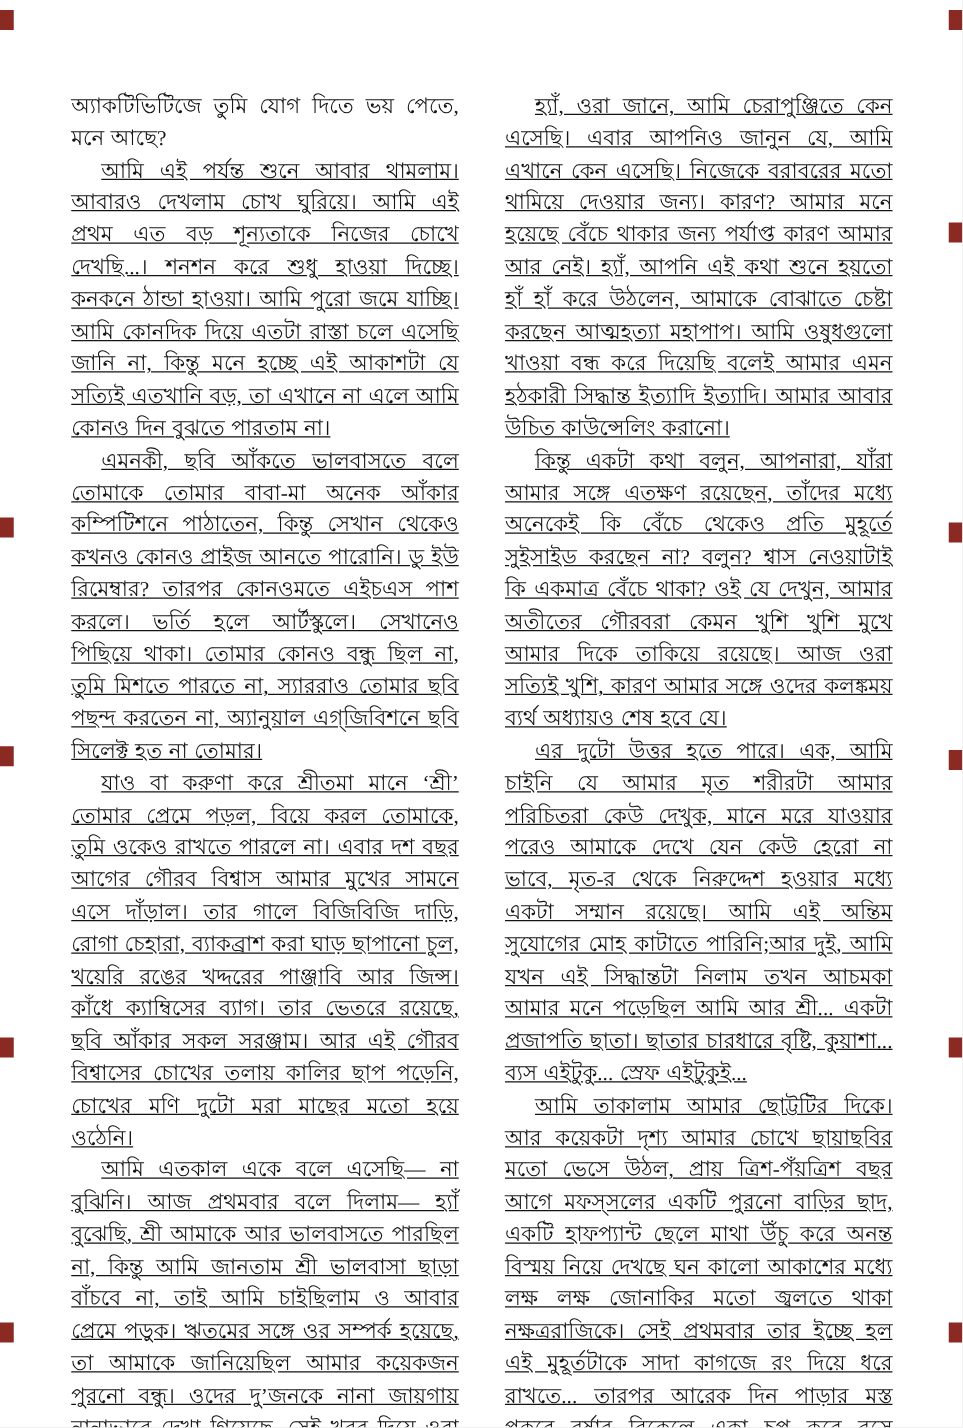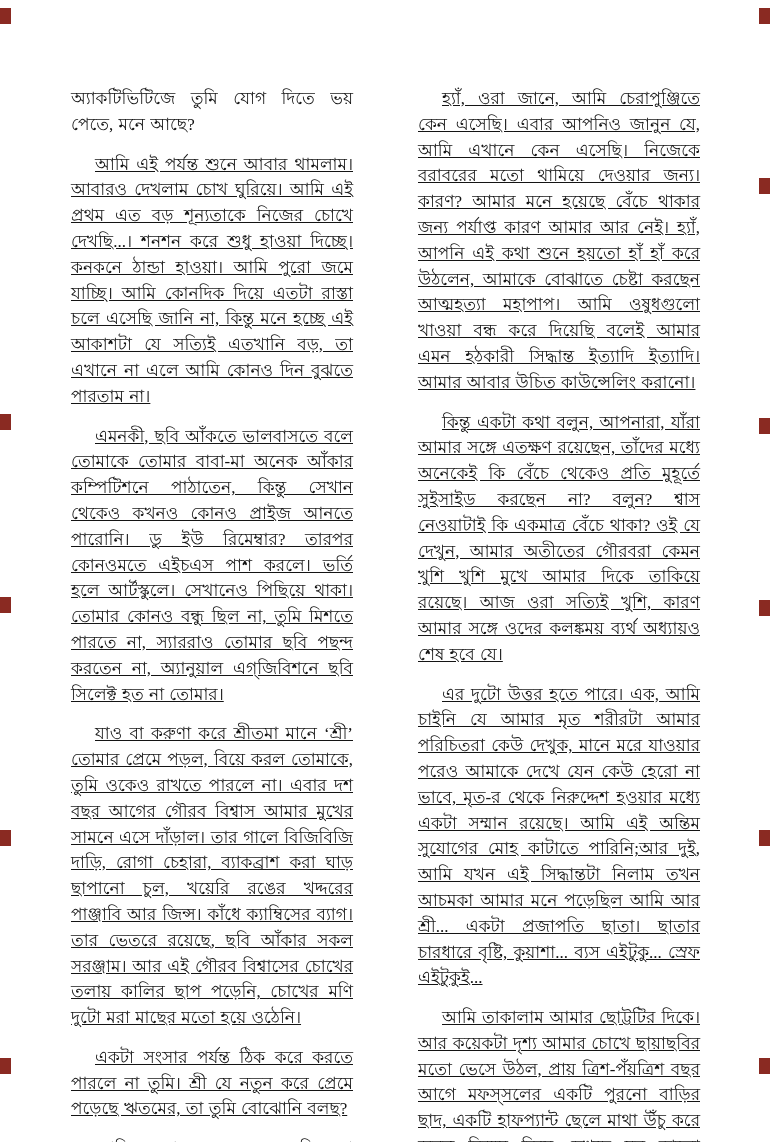--- a/index.html
+++ b/index.html
@@ -18,21 +18,21 @@
   }
   .column {
     position: absolute;
     top: 72px;
     width: 310px;
     text-align: justify;
   }
   #col-left  { left: 57px; }
   #col-right { left: 404px; }
   .para {
-    margin: 14px;
+    margin: 0;
     font-size: 17px;
     line-height: 25.8px;
     word-spacing: 1px;
   }
   .para.indent { text-indent: 24px; text-decoration: underline; }
   .page-footer {
     position: absolute;
     top: 1068px;
     left: 404px;
     width: 310px;
@@ -50,21 +50,20 @@
 </style>
 </head>
 <body>
 
 <div class="page">
   <div class="column" id="col-left">
       <p class="para">অ্যাকটিভিটিজে তুমি যোগ দিতে ভয় পেতে, মনে আছে?</p>
       <p class="para indent">আমি এই পর্যন্ত শুনে আবার থামলাম। আবারও দেখলাম চোখ ঘুরিয়ে। আমি এই প্রথম এত বড় শূন্যতাকে নিজের চোখে দেখছি...। শনশন করে শুধু হাওয়া দিচ্ছে। কনকনে ঠান্ডা হাওয়া। আমি পুরো জমে যাচ্ছি। আমি কোনদিক দিয়ে এতটা রাস্তা চলে এসেছি জানি না, কিন্তু মনে হচ্ছে এই আকাশটা যে সত্যিই এতখানি বড়, তা এখানে না এলে আমি কোনও দিন বুঝতে পারতাম না।</p>
       <p class="para indent">এমনকী, ছবি আঁকতে ভালবাসতে বলে তোমাকে তোমার বাবা-মা অনেক আঁকার কম্পিটিশনে পাঠাতেন, কিন্তু সেখান থেকেও কখনও কোনও প্রাইজ আনতে পারোনি। ডু ইউ রিমেম্বার? তারপর কোনওমতে এইচএস পাশ করলে। ভর্তি হলে আর্টস্কুলে। সেখানেও পিছিয়ে থাকা। তোমার কোনও বন্ধু ছিল না, তুমি মিশতে পারতে না, স্যাররাও তোমার ছবি পছন্দ করতেন না, অ্যানুয়াল এগ্‌জিবিশনে ছবি সিলেক্ট হত না তোমার।</p>
       <p class="para indent">যাও বা করুণা করে শ্রীতমা মানে ‘শ্রী’ তোমার প্রেমে পড়ল, বিয়ে করল তোমাকে, তুমি ওকেও রাখতে পারলে না। এবার দশ বছর আগের গৌরব বিশ্বাস আমার মুখের সামনে এসে দাঁড়াল। তার গালে বিজিবিজি দাড়ি, রোগা চেহারা, ব্যাকব্রাশ করা ঘাড় ছাপানো চুল, খয়েরি রঙের খদ্দরের পাঞ্জাবি আর জিন্স। কাঁধে ক্যাম্বিসের ব্যাগ। তার ভেতরে রয়েছে, ছবি আঁকার সকল সরঞ্জাম। আর এই গৌরব বিশ্বাসের চোখের তলায় কালির ছাপ পড়েনি, চোখের মণি দুটো মরা মাছের মতো হয়ে ওঠেনি।</p>
-      <p class="para indent">একটা সংসার পর্যন্ত ঠিক করে করতে পারলে না তুমি। শ্রী যে নতুন করে প্রেমে পড়েছে ঋতমের, তা তুমি বোঝোনি বলছ?</p>
       <p class="para indent">আমি এতকাল একে বলে এসেছি— না বুঝিনি। আজ প্রথমবার বলে দিলাম— হ্যাঁ বুঝেছি, শ্রী আমাকে আর ভালবাসতে পারছিল না, কিন্তু আমি জানতাম শ্রী ভালবাসা ছাড়া বাঁচবে না, তাই আমি চাইছিলাম ও আবার প্রেমে পড়ুক। ঋতমের সঙ্গে ওর সম্পর্ক হয়েছে, তা আমাকে জানিয়েছিল আমার কয়েকজন পুরনো বন্ধু। ওদের দু’জনকে নানা জায়গায় নানাভাবে দেখা গিয়েছে, সেই খবর দিয়ে ওরা আমাকে সাবধান করার চেষ্টা করত বা মজা লুঠত, বাট আমি মনে মনে খুশি হয়ে উঠতাম। ভাল লাগত, মনে হত শ্রী বেঁচে গেল।</p>
     </div>
   <div class="column" id="col-right">
       <p class="para indent">হ্যাঁ, ওরা জানে, আমি চেরাপুঞ্জিতে কেন এসেছি। এবার আপনিও জানুন যে, আমি এখানে কেন এসেছি। নিজেকে বরাবরের মতো থামিয়ে দেওয়ার জন্য। কারণ? আমার মনে হয়েছে বেঁচে থাকার জন্য পর্যাপ্ত কারণ আমার আর নেই। হ্যাঁ, আপনি এই কথা শুনে হয়তো হাঁ হাঁ করে উঠলেন, আমাকে বোঝাতে চেষ্টা করছেন আত্মহত্যা মহাপাপ। আমি ওষুধগুলো খাওয়া বন্ধ করে দিয়েছি বলেই আমার এমন হঠকারী সিদ্ধান্ত ইত্যাদি ইত্যাদি। আমার আবার উচিত কাউন্সেলিং করানো।</p>
       <p class="para indent">কিন্তু একটা কথা বলুন, আপনারা, যাঁরা আমার সঙ্গে এতক্ষণ রয়েছেন, তাঁদের মধ্যে অনেকেই কি বেঁচে থেকেও প্রতি মুহূর্তে সুইসাইড করছেন না? বলুন? শ্বাস নেওয়াটাই কি একমাত্র বেঁচে থাকা? ওই যে দেখুন, আমার অতীতের গৌরবরা কেমন খুশি খুশি মুখে আমার দিকে তাকিয়ে রয়েছে। আজ ওরা সত্যিই খুশি, কারণ আমার সঙ্গে ওদের কলঙ্কময় ব্যর্থ অধ্যায়ও শেষ হবে যে।</p>
       <p class="para indent">এর দুটো উত্তর হতে পারে। এক, আমি চাইনি যে আমার মৃত শরীরটা আমার পরিচিতরা কেউ দেখুক, মানে মরে যাওয়ার পরেও আমাকে দেখে যেন কেউ হেরো না ভাবে, মৃত-র থেকে নিরুদ্দেশ হওয়ার মধ্যে একটা সম্মান রয়েছে। আমি এই অন্তিম সুযোগের মোহ কাটাতে পারিনি;আর দুই, আমি যখন এই সিদ্ধান্তটা নিলাম তখন আচমকা আমার মনে পড়েছিল আমি আর শ্রী... একটা প্রজাপতি ছাতা। ছাতার চারধারে বৃষ্টি, কুয়াশা... ব্যস এইটুকু... স্রেফ এইটুকুই...</p>
       <p class="para indent">আমি তাকালাম আমার ছোট্টটির দিকে। আর কয়েকটা দৃশ্য আমার চোখে ছায়াছবির মতো ভেসে উঠল, প্রায় ত্রিশ-পঁয়ত্রিশ বছর আগে মফস্‌সলের একটি পুরনো বাড়ির ছাদ, একটি হাফপ্যান্ট ছেলে মাথা উঁচু করে অনন্ত বিস্ময় নিয়ে দেখছে ঘন কালো আকাশের মধ্যে লক্ষ লক্ষ জোনাকির মতো জ্বলতে থাকা নক্ষত্ররাজিকে। সেই প্রথমবার তার ইচ্ছে হল এই মুহূর্তটাকে সাদা কাগজে রং দিয়ে ধরে রাখতে... তারপর আরেক দিন পাড়ার মস্ত পুকুরে বর্ষার বিকেলে একা চুপ করে বসে জলের ওপর বৃষ্টির সহস্র ফোঁটা আর মাছেদের ভেসে থাকা দেখে তার আচমকা প্রথমবার মনে হল বৃষ্টির থেকে সুন্দর আর কিছু নেই!</p>
     </div>
 <div class="edge-mark left" style="top: 8px; background: rgb(138, 42, 34);"></div>
     <div class="edge-mark left" style="top: 414px; background: rgb(138, 42, 34);"></div>

